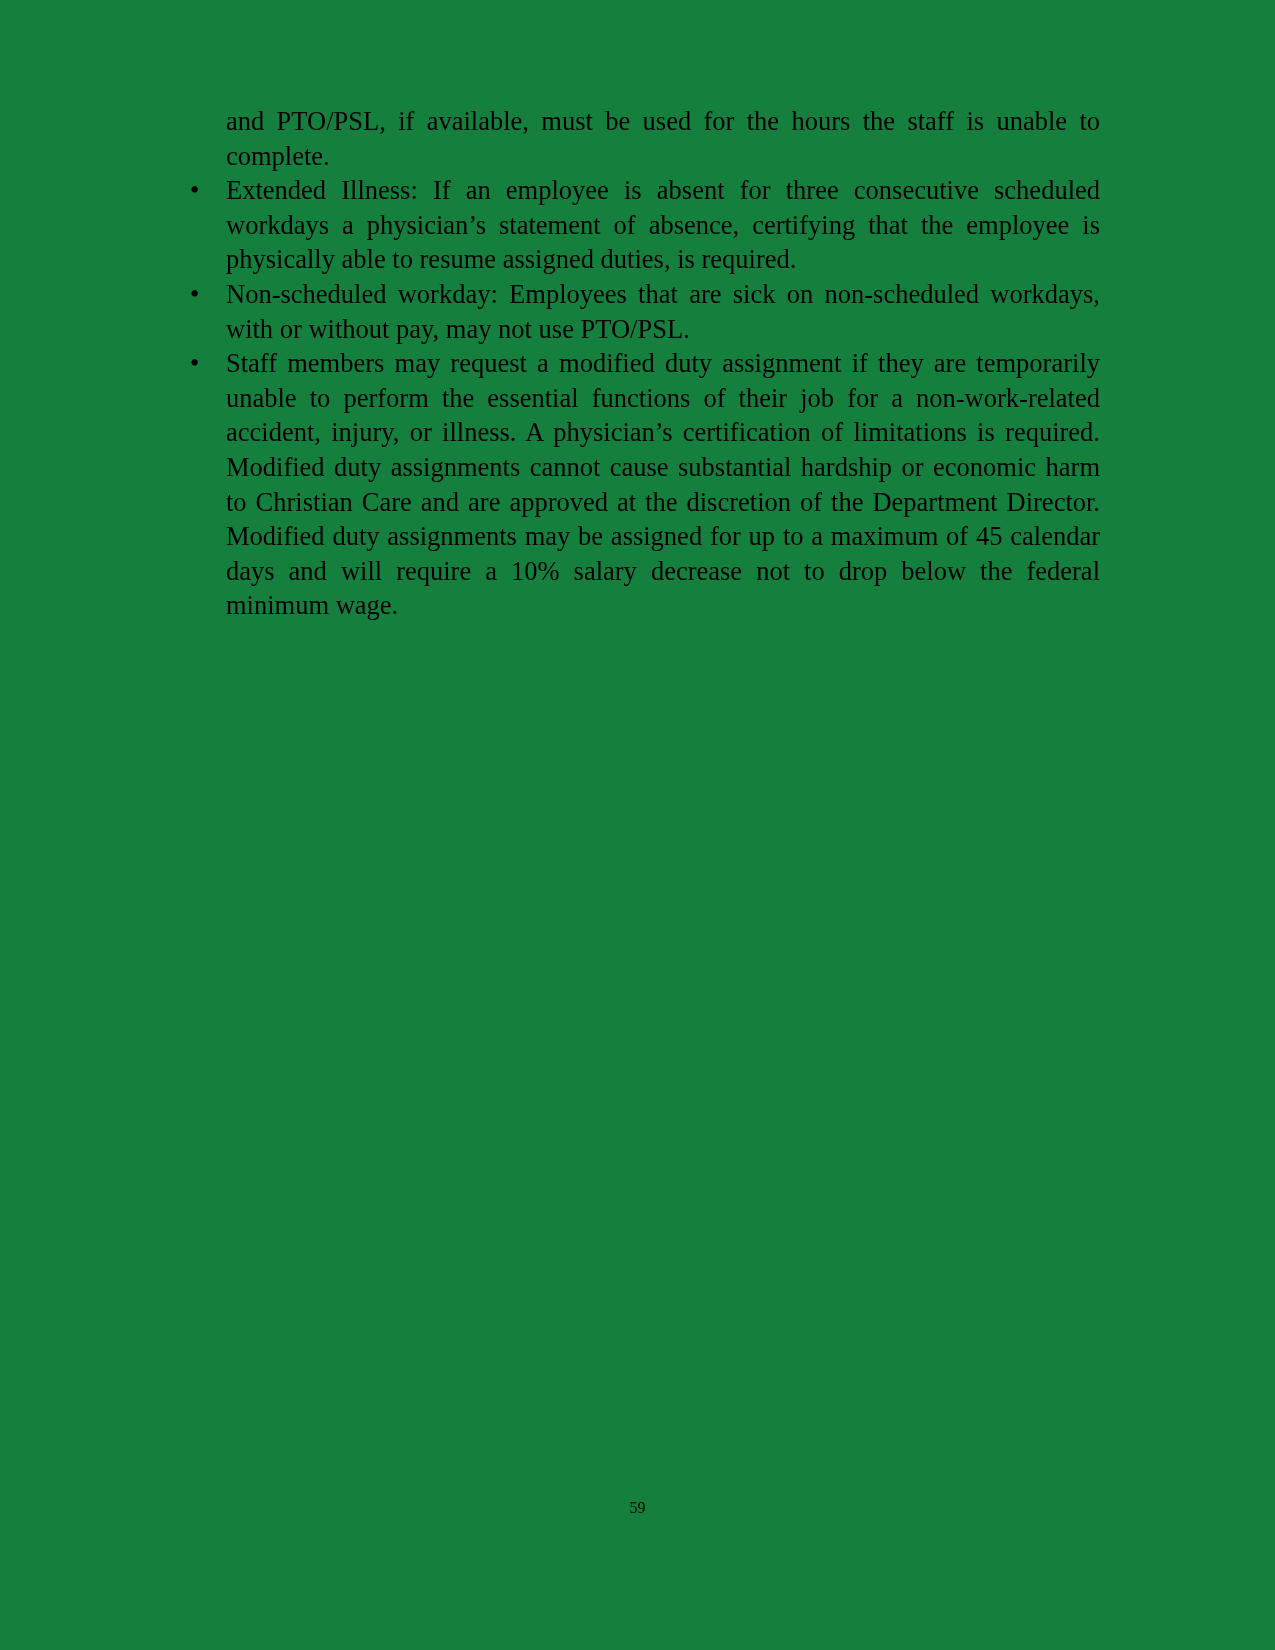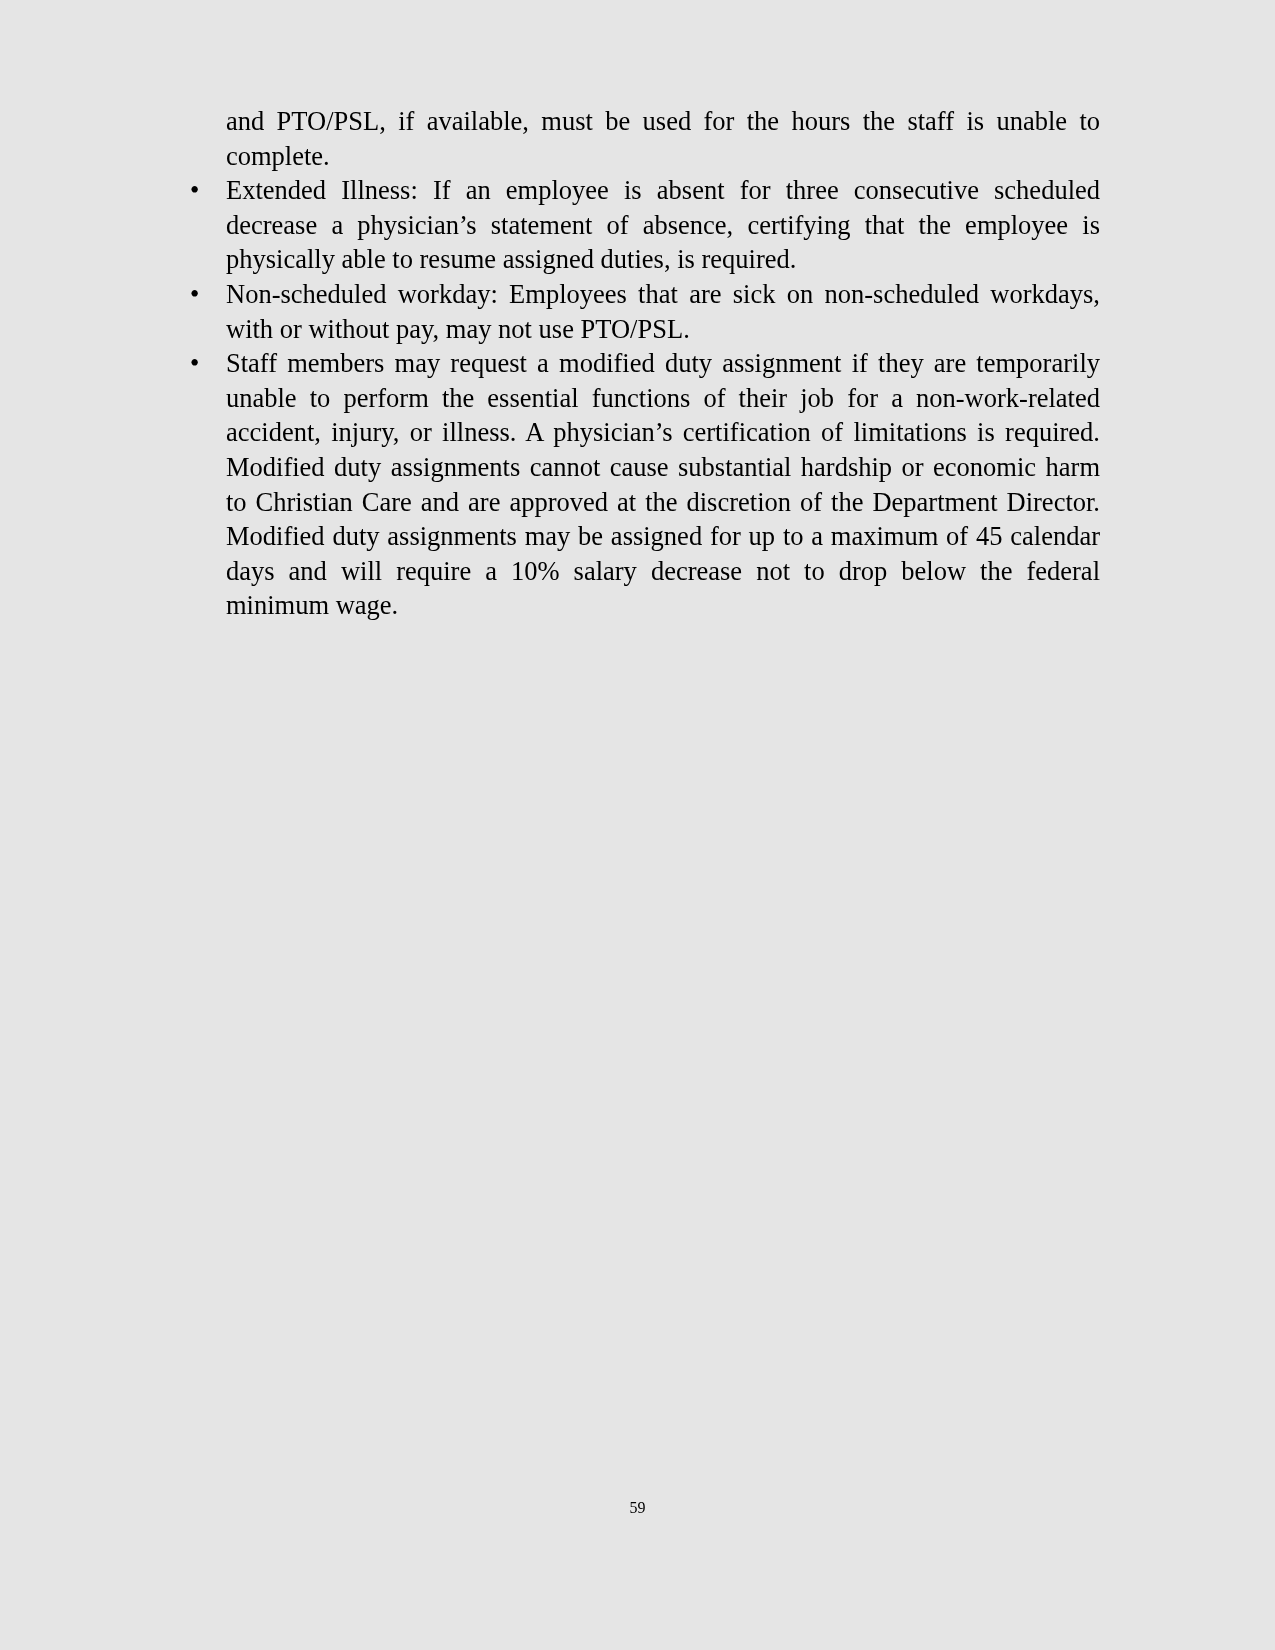--- a/index.html
+++ b/index.html
@@ -4,21 +4,21 @@
 <style>
   html, body {
     margin: 0;
     padding: 0;
     background: #ffffff;
   }
   .page {
     position: relative;
     width: 1275px;
     height: 1650px;
-    background: #e5e5e5;
+    background: #15803d;
     margin: 0 auto;
     overflow: hidden;
     font-family: "Liberation Serif", "DejaVu Serif", serif;
     color: #000000;
   }
   .content {
     position: absolute;
     left: 182px;
     top: 104px;
     width: 918px;
@@ -79,21 +79,21 @@
 <div class="page">
 
   <div class="content">
 
     <p class="para continuation">and PTO/PSL, if available, must be used for the hours the staff is unable to complete.</p>
 
     <ul class="bullet-list">
 
       <li class="bullet-item">
         <span class="bullet-marker">•</span>
-        <span class="bullet-text">Extended Illness: If an employee is absent for three consecutive scheduled decrease a physician’s statement of absence, certifying that the employee is physically able to resume assigned duties, is required.</span>
+        <span class="bullet-text">Extended Illness: If an employee is absent for three consecutive scheduled workdays a physician’s statement of absence, certifying that the employee is physically able to resume assigned duties, is required.</span>
       </li>
 
       <li class="bullet-item">
         <span class="bullet-marker">•</span>
         <span class="bullet-text">Non-scheduled workday: Employees that are sick on non-scheduled workdays, with or without pay, may not use PTO/PSL.</span>
       </li>
 
       <li class="bullet-item">
         <span class="bullet-marker">•</span>
         <span class="bullet-text">Staff members may request a modified duty assignment if they are temporarily unable to perform the essential functions of their job for a non-work-related accident, injury, or illness. A physician’s certification of limitations is required. Modified duty assignments cannot cause substantial hardship or economic harm to Christian Care and are approved at the discretion of the Department Director. Modified duty assignments may be assigned for up to a maximum of 45 calendar days and will require a 10% salary decrease not to drop below the federal minimum wage.</span>

